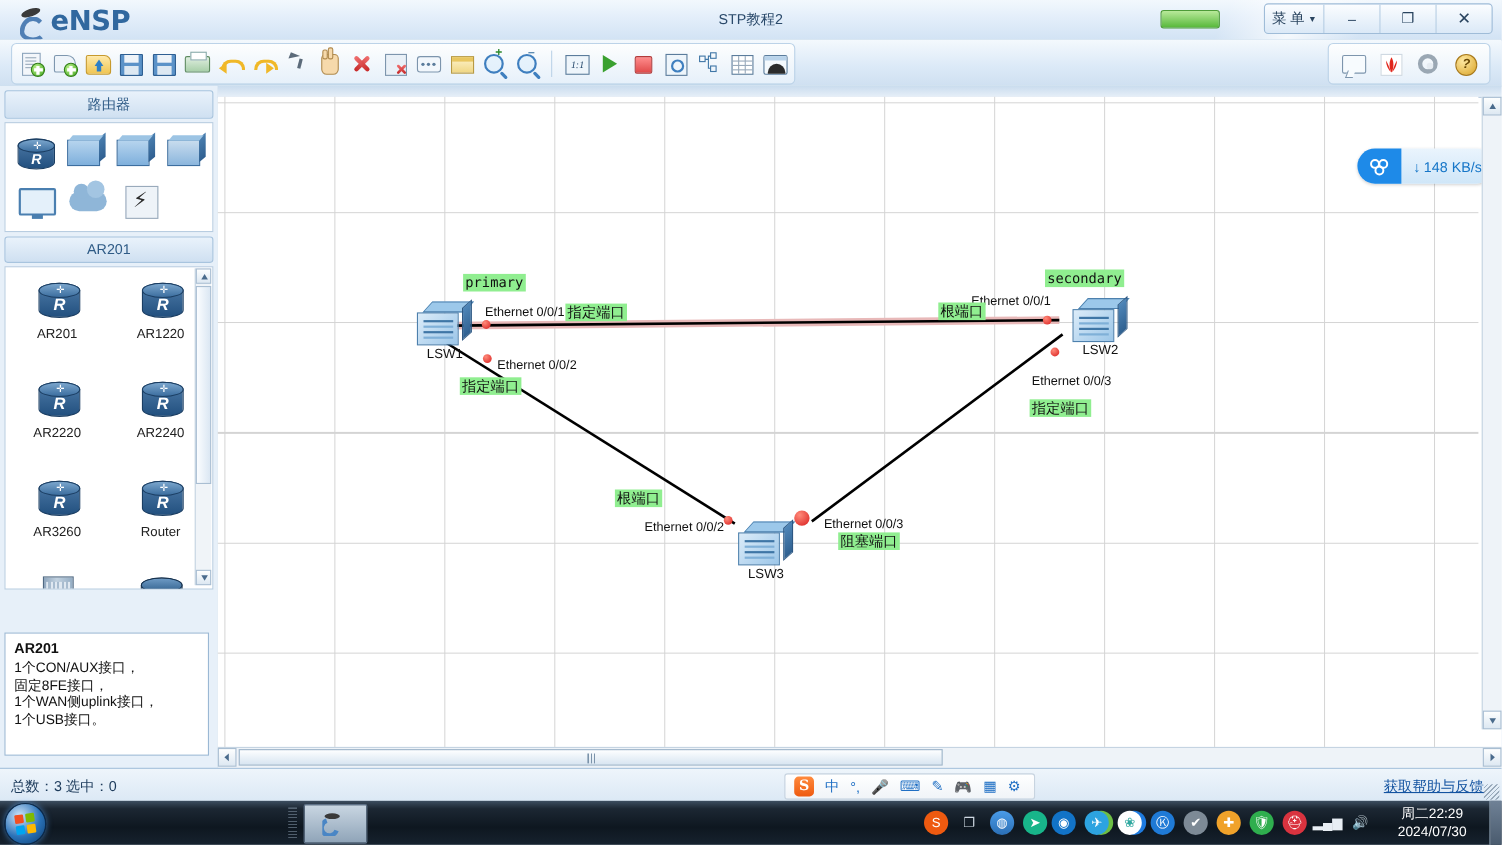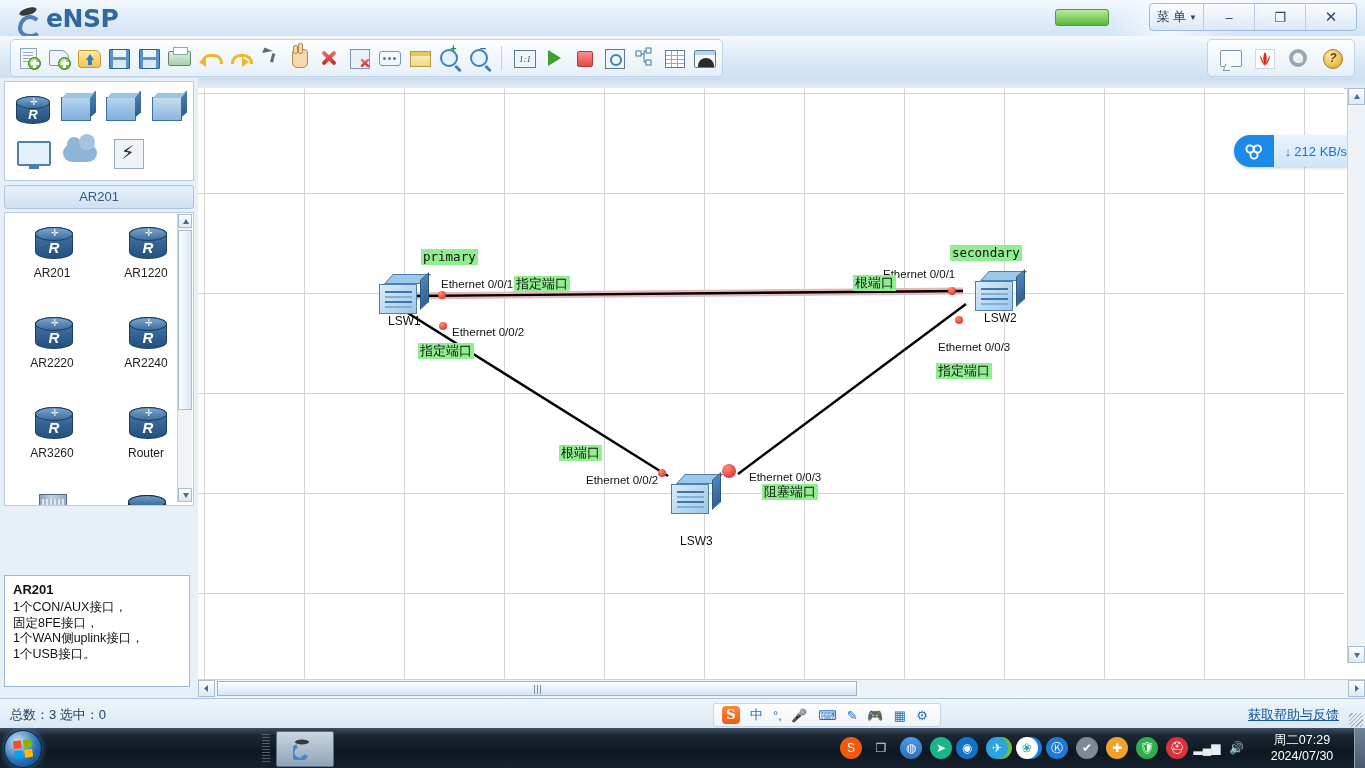--- a/index.html
+++ b/index.html
@@ -260,21 +260,21 @@
      display:flex;align-items:center;justify-content:center;}
   .ns-ic svg{display:block;}
   .ns-txt{flex:1;display:flex;align-items:center;justify-content:center;gap:3px;
      color:#1676c8;font-size:13px;}
   .ns-arrow{color:#1676c8;font-size:13px;}
 
   
   .statusbar{position:absolute;left:0;top:698px;width:1365px;height:30px;
      background:linear-gradient(#eef5fb,#dbe8f5);border-top:1px solid #a9c4dd;}
   .status-left{position:absolute;left:10px;top:7px;font-size:13px;color:#1c3a5a;}
-  .status-right{position:absolute;right:26px;top:7px;font-size:13px;color:#1353a0;
+  .status-right{position:absolute;right:16px;top:7px;font-size:13px;color:#1353a0;
      text-decoration:underline;cursor:default;font-family:Liberation Serif, serif;}
   .resize-grip{position:absolute;right:2px;bottom:2px;width:14px;height:14px;
      background:repeating-linear-gradient(135deg,transparent 0 2px,#9ab 2px 3px);}
 
   
   .ime{position:absolute;left:713px;top:703px;width:228px;height:24px;
      background:linear-gradient(#ffffff,#f0f4f8);border:1px solid #c8d4e0;border-radius:3px;
      display:flex;align-items:center;gap:10px;padding:0 8px;box-sizing:border-box;}
   .ime-s{width:18px;height:18px;border-radius:4px;background:linear-gradient(#ff8a3d,#ee5a10);
      color:#fff;font-weight:bold;font-size:13px;text-align:center;line-height:18px;
@@ -314,20 +314,21 @@
 <body>
 
 <div class="app">
 
   <div class="titlebar">
     <div class="tb-sheen"></div>
     <div class="logo">
       <div class="logo-mark"></div>
       <div class="logo-text">eNSP</div>
     </div>
+    <div class="doc-title">STP教程2</div>
     <div class="win-ctrl">
       <div class="greenbar"></div>
       <div class="ctrl-group">
         <div class="ctrl-btn">
           <span>菜 单</span>
           <span class="caret">▼</span>
         </div>
         <div class="ctrl-btn">–</div>
         <div class="ctrl-btn">❐</div>
         <div class="ctrl-btn close">✕</div>
@@ -437,20 +438,21 @@
       <span class="ticon">
           <i class="gear"></i>
         </span>
       <span class="ticon">
           <i class="help">?</i>
         </span>
     </div>
   </div>
 
   <div class="leftpanel">
+    <div class="grp-head">路由器</div>
 
     <div class="dev-cats">
       <div class="cat-row">
         <span class="dev-icon">
           <i class="rtr">
               <i class="arrs">✛</i>
               <i class="rl">R</i>
             </i>
         </span>
         <span class="dev-icon">
@@ -605,40 +607,40 @@
       <span class="iflabel" style="left:685px;top:180px">Ethernet 0/0/1</span>
       <span class="tag" style="left:655px;top:187px">根端口</span>
       <span class="iflabel" style="left:740px;top:253px">Ethernet 0/0/3</span>
       <span class="tag" style="left:738px;top:275px">指定端口</span>
 
       <div class="sw" style="left:472px;top:386px">
         <span class="top"></span>
           <span class="side"></span>
           <span class="face"></span>
       </div>
-      <span class="sw-label" style="left:482px;top:446px">LSW3</span>
+      <span class="sw-label" style="left:482px;top:426px">LSW3</span>
       <span class="portdot" style="left:460px;top:381px"></span>
       <span class="portdot big" style="left:524px;top:376px"></span>
       <span class="iflabel" style="left:388px;top:386px">Ethernet 0/0/2</span>
       <span class="tag" style="left:361px;top:357px">根端口</span>
       <span class="iflabel" style="left:551px;top:383px">Ethernet 0/0/3</span>
       <span class="tag" style="left:564px;top:396px">阻塞端口</span>
     </div>
 
     <div class="netspeed" style="left:1036px;top:57px">
       <div class="ns-ic">
         <svg width="22" height="22" viewBox="0 0 22 22">
           <circle cx="7" cy="9" r="3.6" fill="none" stroke="#fff" stroke-width="1.8"></circle>
           <circle cx="14.5" cy="9" r="3.6" fill="none" stroke="#fff" stroke-width="1.8"></circle>
           <circle cx="11" cy="15" r="3.6" fill="none" stroke="#fff" stroke-width="1.8"></circle>
         </svg>
       </div>
       <div class="ns-txt">
         <span class="ns-arrow">↓</span>
-        <span>212 KB/s</span>
+        <span>148 KB/s</span>
       </div>
     </div>
 
     <div class="cv-vsb">
       <div class="sbtn t">
           <i class="arrow-u" style="left:5px;top:5px"></i>
         </div>
       <div class="sbtn b">
           <i class="arrow-d" style="left:5px;top:6px"></i>
         </div>
@@ -714,18 +716,18 @@
     <span class="tray-ic" style="background:#2da3e0">✈</span>
     <span class="tray-ic" style="background:#fff;color:#2fa8a0">❀</span>
     <span class="tray-ic" style="background:#1f7ad6">Ⓚ</span>
     <span class="tray-ic" style="background:#7d8a96">✔</span>
     <span class="tray-ic" style="background:#f0a22a">✚</span>
     <span class="tray-ic" style="background:#2fae4e">🛡</span>
     <span class="tray-ic" style="background:#d9333f">⛑</span>
     <span class="tray-ic" style="color:#e8eef4">▂▄▆</span>
     <span class="tray-ic" style="color:#e8eef4">🔊</span>
     <div class="clock">
-      <div>周二07:29</div>
+      <div>周二22:29</div>
       <div>2024/07/30</div>
     </div>
     <div class="showdesk"></div>
   </div>
 </div>
 
 </body></html>

